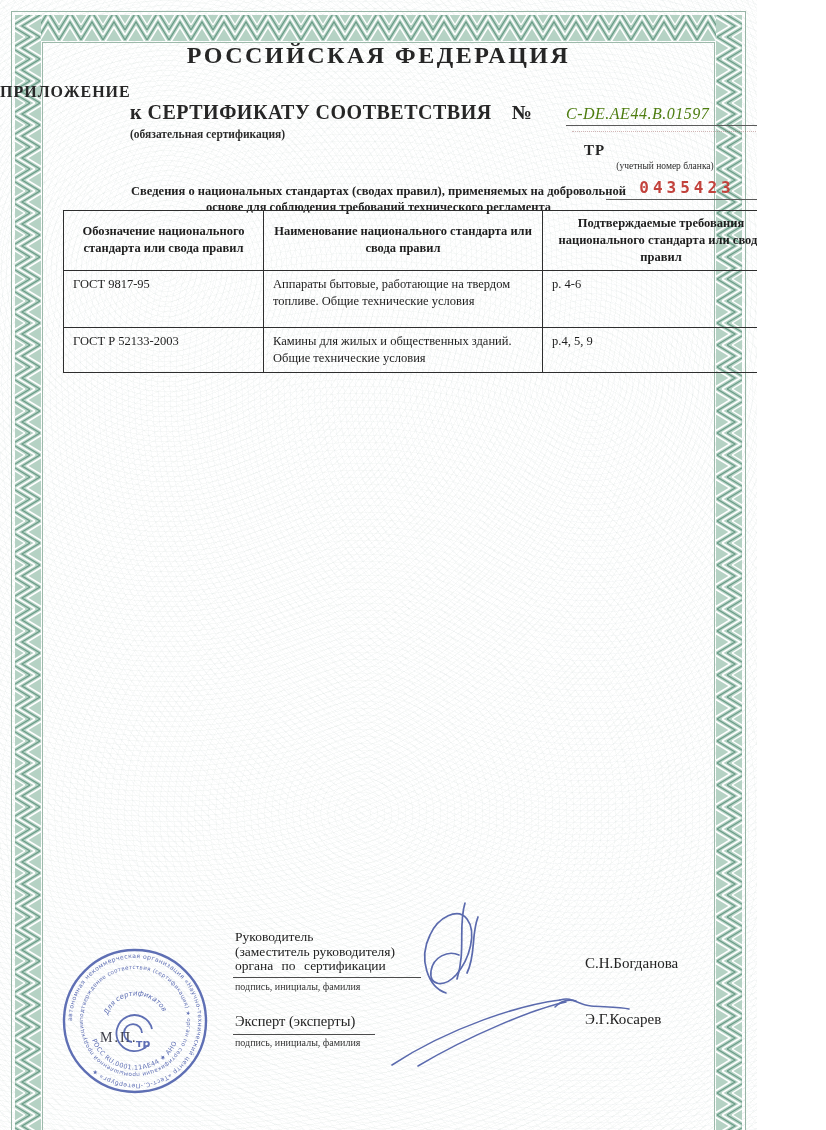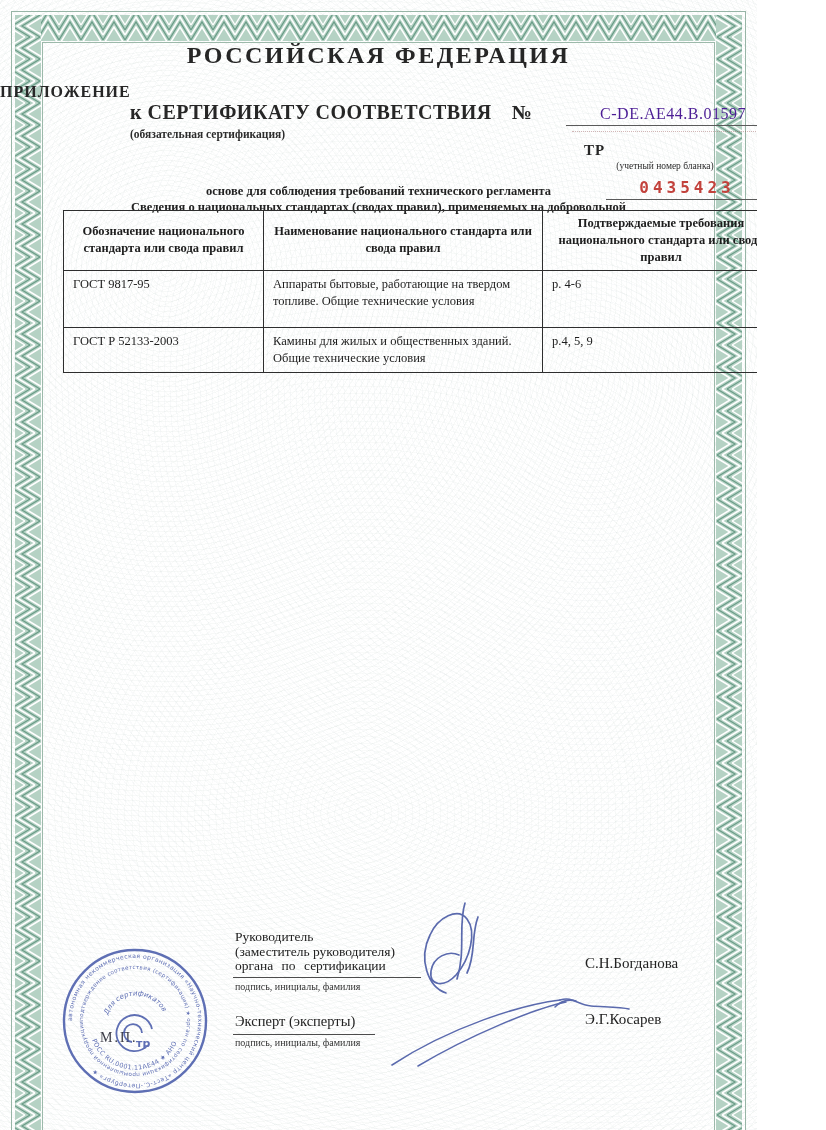--- a/index.html
+++ b/index.html
@@ -24,22 +24,22 @@
   .band-left{top:15px;left:15px;bottom:0;width:26px;}
   .band-right{top:15px;right:15px;bottom:0;width:26px;}
   .band svg{display:block;}
   
   .title-country{position:absolute;top:42px;left:0;width:100%;text-align:center;
     font-size:24px;font-weight:bold;letter-spacing:2.5px;color:#262626;}
   .title-annex{position:absolute;top:83px;left:0;width:100%;
     font-size:16px;font-weight:bold;letter-spacing:1px;color:#262626;}
   .cert-line{position:absolute;top:101px;left:130px;font-size:20px;font-weight:bold;letter-spacing:.5px;color:#262626;white-space:nowrap;}
   .cert-line .numsign{margin-left:20px;}
-  .cert-number{position:absolute;top:105px;left:566px;width:214px;text-align:center;
-    font-size:16px;color:#4c1d95;border-bottom:1px solid #5a5a5a;padding-bottom:2px;letter-spacing:.5px;}
+  .cert-number{position:absolute;top:105px;left:566px;width:214px;text-align:left;
+    font-size:16px;color:#4d7c0f;border-bottom:1px solid #5a5a5a;padding-bottom:2px;letter-spacing:.5px;font-style:italic;}
   .microprint{position:absolute;top:131px;left:572px;width:202px;border-top:1px dotted rgba(150,80,80,.4);}
   .cert-type{position:absolute;top:128px;left:130px;width:436px;text-align:left;
     font-size:11.5px;font-weight:bold;color:#2c2c2c;}
   .tr-label{position:absolute;top:142px;left:584px;font-size:15px;font-weight:bold;letter-spacing:1px;color:#262626;}
   .tr-number{position:absolute;top:138px;left:606px;width:162px;text-align:center;
     font-family:"DejaVu Sans Mono", monospace;font-size:16px;font-weight:bold;letter-spacing:4px;
     color:#c2423c;border-bottom:1px solid #5a5a5a;padding-bottom:2px;margin-top:40px;}
   .tr-note{position:absolute;top:161px;left:584px;width:162px;text-align:center;font-size:9.5px;color:#2c2c2c;}
   .intro{position:absolute;top:183px;left:0;width:100%;text-align:center;
     font-size:12.5px;font-weight:bold;line-height:1.3;color:#222;}
@@ -118,22 +118,22 @@
   <div class="cert-line">
     <span>к СЕРТИФИКАТУ СООТВЕТСТВИЯ</span><span class="numsign">№</span>
   </div>
   <div class="cert-number">C-DE.AE44.B.01597</div>
   <div class="microprint"></div>
   <div class="cert-type">(обязательная сертификация)</div>
   <div class="tr-label">ТР</div>
   <div class="tr-number">0435423</div>
   <div class="tr-note">(учетный номер бланка)</div>
   <div class="intro">
+    <div>Сведения о национальных стандартах (сводах правил), применяемых на добровольной</div>
     <div>основе для соблюдения требований технического регламента</div>
-    <div>Сведения о национальных стандартах (сводах правил), применяемых на добровольной</div>
   </div>
 
   <table class="std-table">
     <colgroup>
         <col style="width:200px">
         <col style="width:279px">
         <col style="width:237px">
       </colgroup>
     <thead>
       <tr>

